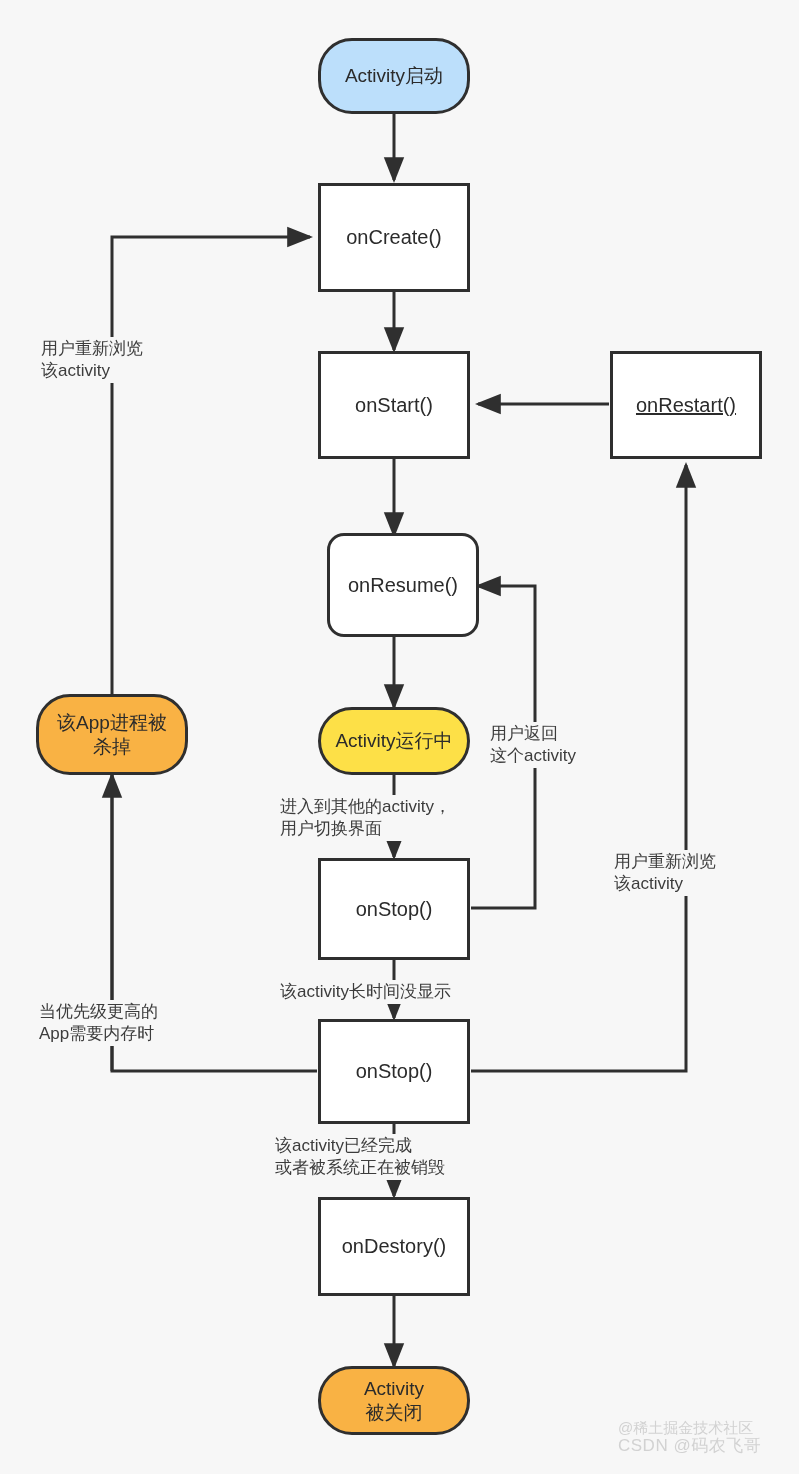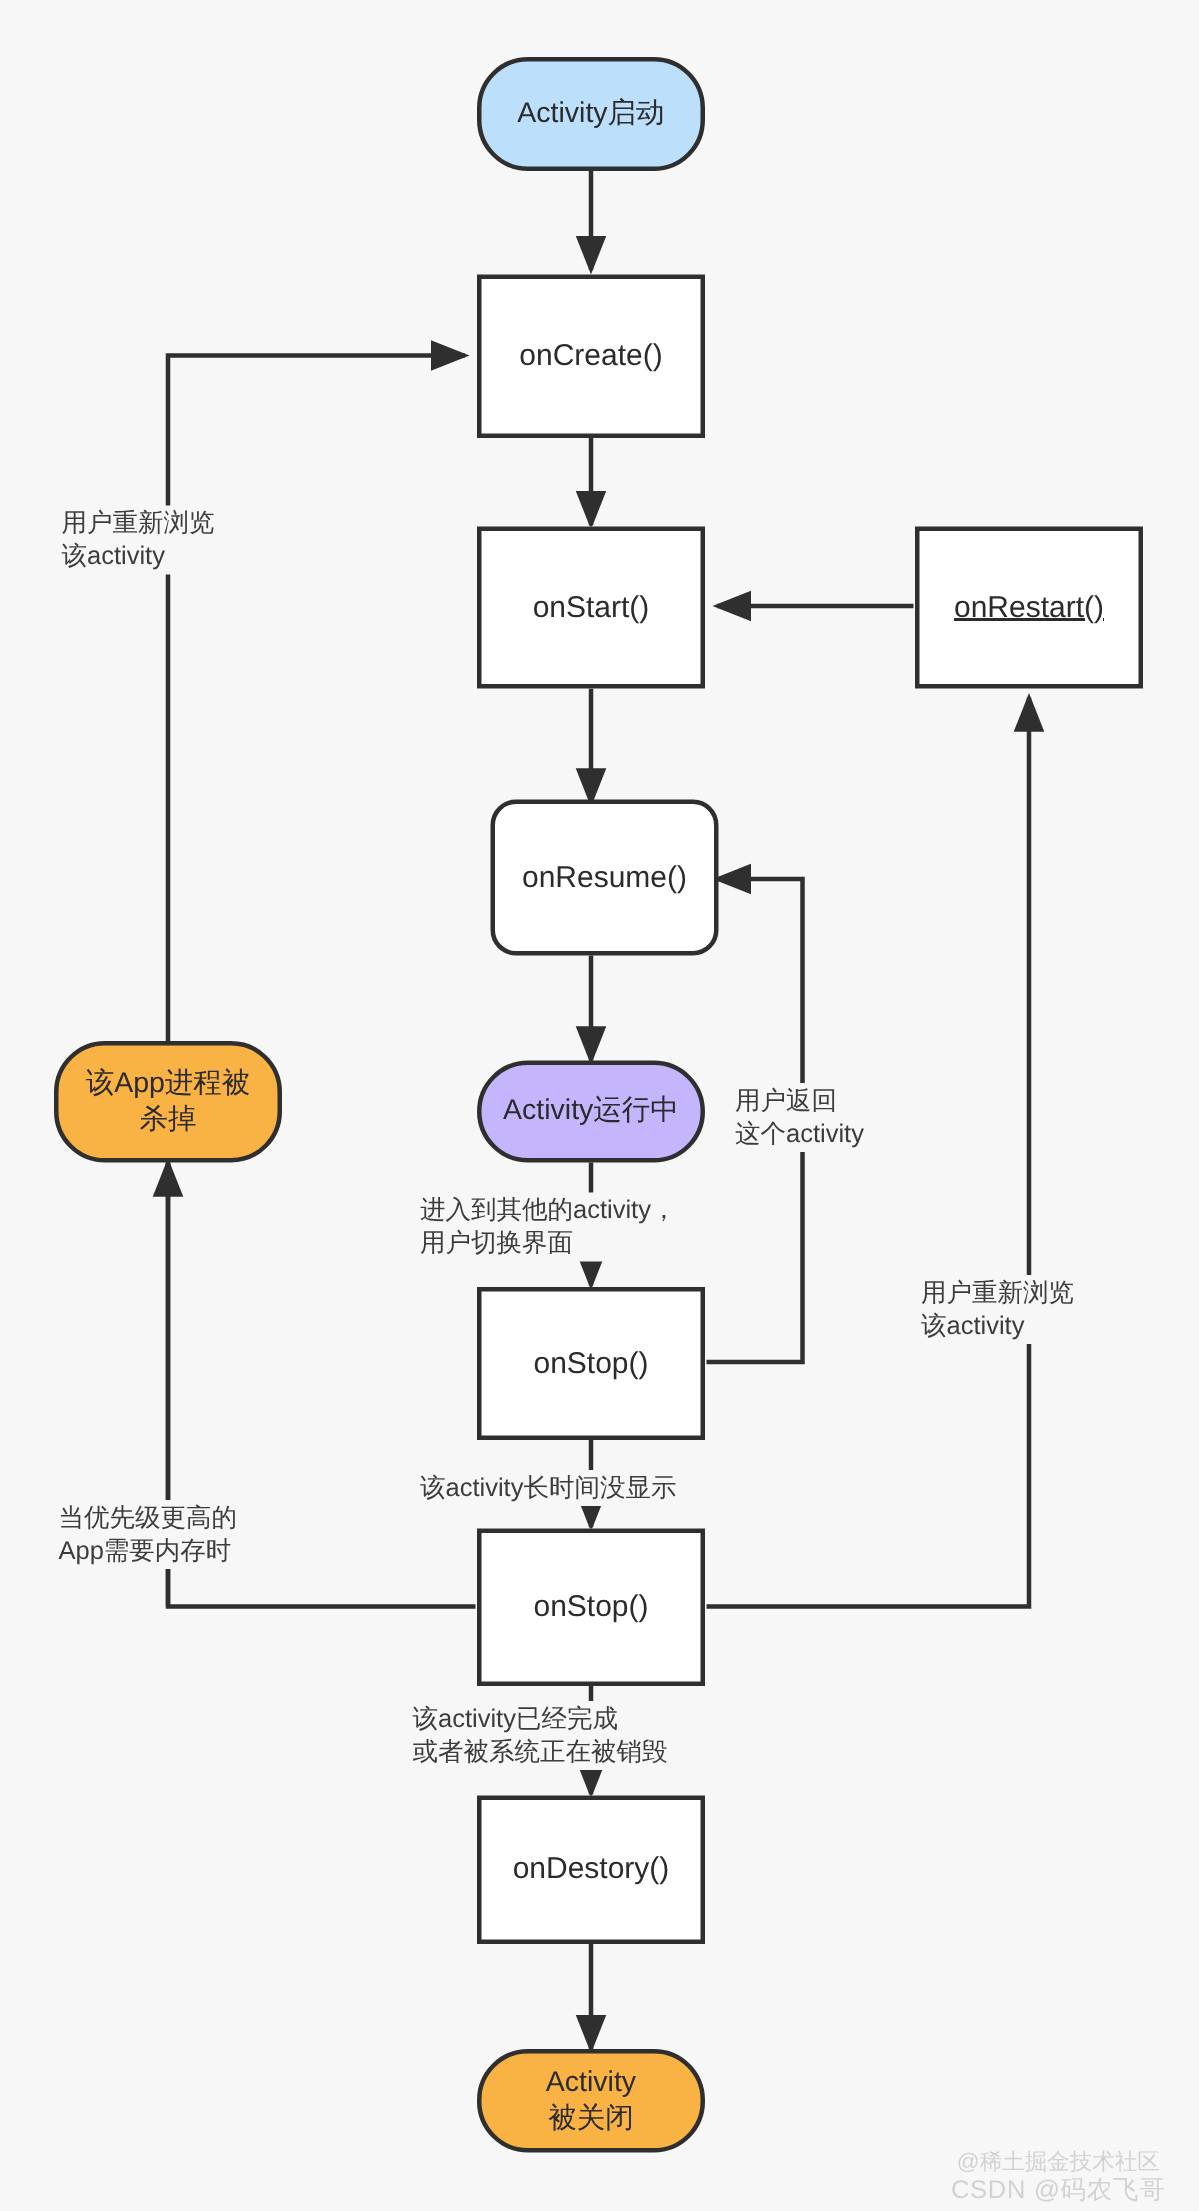--- a/index.html
+++ b/index.html
@@ -43,45 +43,44 @@
   }
   .node.terminal {
     border-radius: 34px;
     font-size: 19px;
     font-weight: 400;
   }
   .node.start-node {
     background: #bcdffb;
   }
   .node.running-node {
-    background: #c4b5fd;
+    background: #fde047;
   }
   .node.killed-node,
   .node.closed-node {
     background: #f9b244;
   }
   .edge-label {
     position: absolute;
     font-size: 17px;
     color: #3c3c3c;
     line-height: 1.3;
     background: #f7f7f7;
     padding: 1px 3px;
     box-sizing: border-box;
     z-index: 4;
     white-space: pre-line;
   }
   .watermark {
     position: absolute;
     z-index: 5;
     color: #d2d2d2;
-    text-align: center;
+    text-align: left;
     line-height: 1.15;
     pointer-events: none;
-    margin-top: 14px;
   }
   .watermark .wm-line1 { font-size: 15px; }
   .watermark .wm-line2 { font-size: 17px; letter-spacing: 0.5px; }
 </style>
 </head>
 <body>
 
 <div id="diagram-root">
 
   <svg id="edge-layer" viewBox="0 0 799 1474" width="799" height="1474" xmlns="http://www.w3.org/2000/svg">

